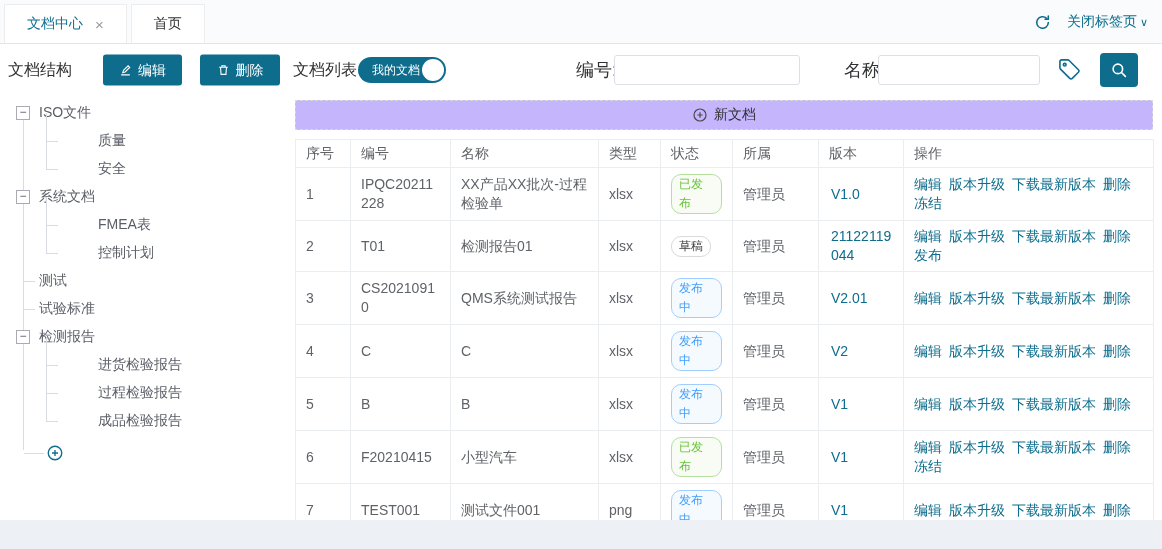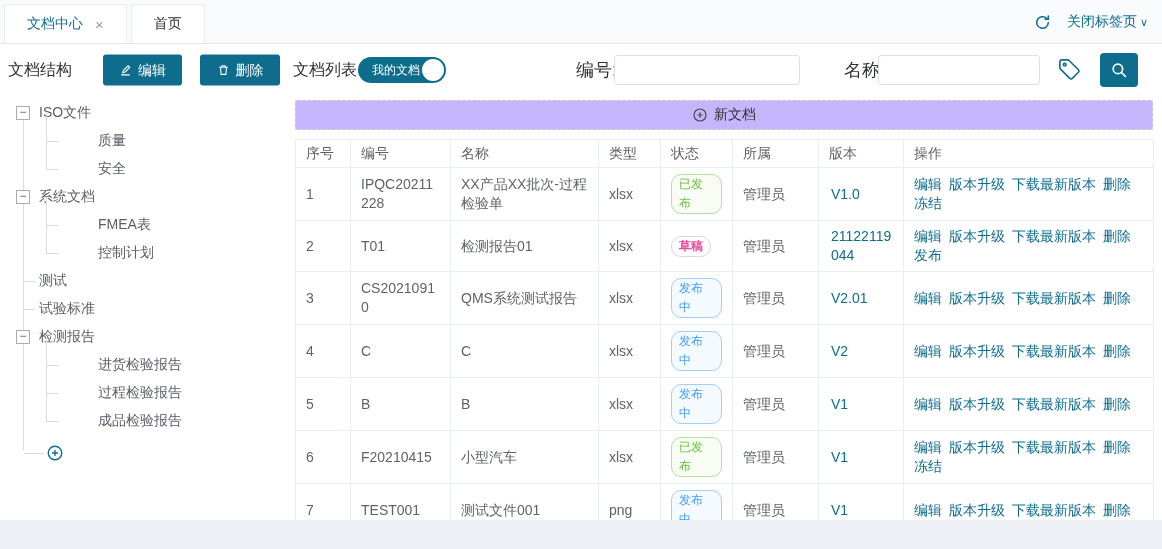--- a/index.html
+++ b/index.html
@@ -60,21 +60,21 @@
   .new-doc { height:30px; border:1px dashed #d8d8d8; background:#c4b5fd; display:flex; align-items:center;
     justify-content:center; gap:6px; font-size:14px; color:#303133; margin:5px 0 9px; cursor:pointer; }
   table { border-collapse:collapse; table-layout:fixed; width:858px; font-size:14px; color:#5f6368; }
   th,td { border:1px solid #ebeef0; padding:6px 10px; text-align:left; vertical-align:middle;
     word-break:break-all; font-weight:normal; line-height:19px; background:#fff; }
   th { color:#606266; padding:4px 10px; }
   td.ver { color:#0e6d8d;padding-left:12px; }
   .fixed-col { position:relative; box-shadow:-9px 0 9px -6px rgba(0,0,0,.18); }
   .badge { display:inline-block; border-radius:10px; padding:0 7px; font-size:12px; line-height:19px; background:#fff; }
   .badge.published  { color:#67c23a; border:1px solid #b3e19d; background:#f8fcf4; }
-  .badge.draft      { color:#ec4899; border:1px solid #d9d9d9;font-weight:bold; }
+  .badge.draft      { color:#404040; border:1px solid #d9d9d9; }
   .badge.publishing { color:#409eff; border:1px solid #a0cfff; background:#f5faff; }
   .op { color:#0e6d8d; margin-right:7px; cursor:pointer; display:inline-block; }
   
   .hscroll { width:858px; height:14px; background:#fafafa; border:1px solid #f0f0f0;
     display:flex; align-items:center; }
   .hs-arrow { width:14px; text-align:center; font-size:7px; color:#555; cursor:pointer; }
   .hs-thumb { height:10px; width:572px; background:#bdbdbd; border-radius:2px; margin-left:1px; cursor:pointer; }
   
   .footer-strip { position:absolute; left:0; right:0; bottom:0; height:29px; background:#edf0f5; }
 </style>

